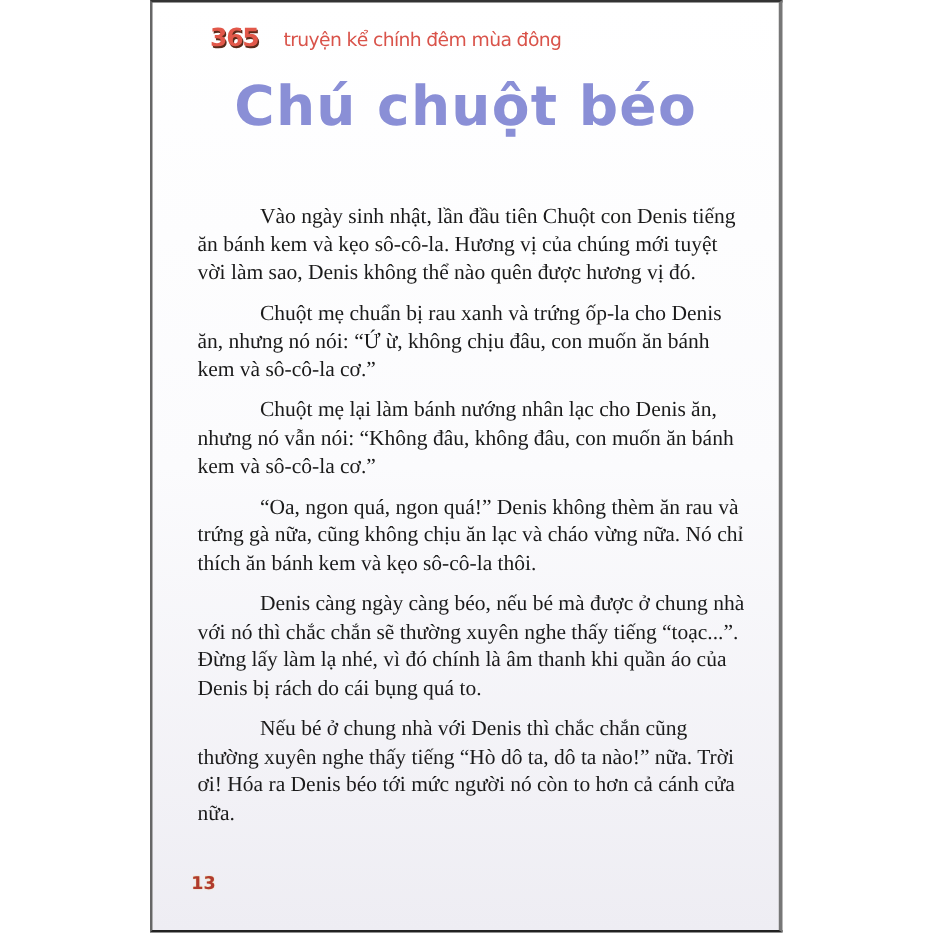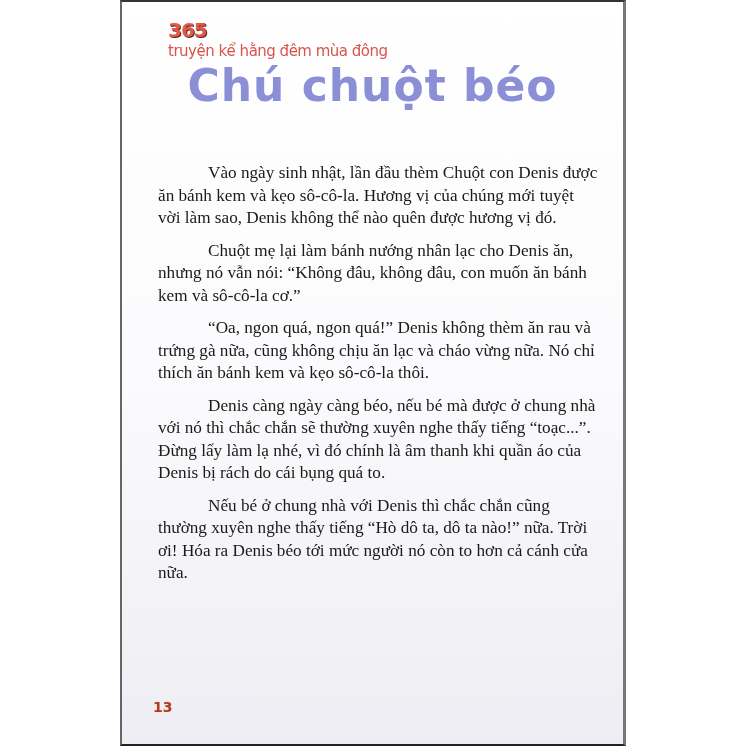--- a/index.html
+++ b/index.html
@@ -10,21 +10,21 @@
   .page {
     position: absolute; left: 120px; top: 0; width: 506px; height: 746px;
     background: linear-gradient(180deg, #ffffff 0%, #fbfbfd 50%, #eeedf3 100%);
     border-top: 2px solid #333;
     border-left: 2px solid #666;
     border-right: 3px solid #777;
     border-bottom: 2px solid #222;
     box-sizing: border-box;
   }
   .header {
-    position: absolute; left: 46px; top: 16px; display: flex; align-items: baseline; gap: 0; flex-direction: column;
+    position: absolute; left: 46px; top: 16px; display: flex; align-items: baseline; gap: 20px;
   }
   .header .num {
     font-family: "DejaVu Sans", sans-serif; font-weight: bold; font-size: 20px; color: #e2584a;
     text-shadow: 1px 1px 0 #5b2a1a; letter-spacing: -1px;
   }
   .header .series {
     font-family: "DejaVu Sans", sans-serif; font-size: 15px; color: #d9534a; letter-spacing: -0.5px;
   }
   .title {
     position: absolute; left: 0; right: 0; top: 58px; text-align: center;
@@ -41,27 +41,28 @@
     font-family: "DejaVu Sans", sans-serif; font-weight: bold; font-size: 14px; color: #b03a2e;
     text-shadow: 0 0 1px #e9c26a;
   }
 </style>
 </head>
 <body>
 
 <div class="page">
   <div class="header">
     <span class="num">365</span>
-    <span class="series">truyện kể hằng đêm mùa đông</span>
+    <span class="series">truyện kể chính đêm mùa đông</span>
   </div>
 
   <div class="title">Chú chuột béo</div>
 
   <div class="story">
-    <p class="para">Vào ngày sinh nhật, lần đầu thèm Chuột con Denis được ăn bánh kem và kẹo sô-cô-la. Hương vị của chúng mới tuyệt vời làm sao, Denis không thể nào quên được hương vị đó.</p>
+    <p class="para">Vào ngày sinh nhật, lần đầu tiên Chuột con Denis tiếng ăn bánh kem và kẹo sô-cô-la. Hương vị của chúng mới tuyệt vời làm sao, Denis không thể nào quên được hương vị đó.</p>
+    <p class="para">Chuột mẹ chuẩn bị rau xanh và trứng ốp-la cho Denis ăn, nhưng nó nói: “Ứ ừ, không chịu đâu, con muốn ăn bánh kem và sô-cô-la cơ.”</p>
     <p class="para">Chuột mẹ lại làm bánh nướng nhân lạc cho Denis ăn, nhưng nó vẫn nói: “Không đâu, không đâu, con muốn ăn bánh kem và sô-cô-la cơ.”</p>
     <p class="para">“Oa, ngon quá, ngon quá!” Denis không thèm ăn rau và trứng gà nữa, cũng không chịu ăn lạc và cháo vừng nữa. Nó chỉ thích ăn bánh kem và kẹo sô-cô-la thôi.</p>
     <p class="para">Denis càng ngày càng béo, nếu bé mà được ở chung nhà với nó thì chắc chắn sẽ thường xuyên nghe thấy tiếng “toạc...”. Đừng lấy làm lạ nhé, vì đó chính là âm thanh khi quần áo của Denis bị rách do cái bụng quá to.</p>
     <p class="para">Nếu bé ở chung nhà với Denis thì chắc chắn cũng thường xuyên nghe thấy tiếng “Hò dô ta, dô ta nào!” nữa. Trời ơi! Hóa ra Denis béo tới mức người nó còn to hơn cả cánh cửa nữa.</p>
   </div>
 
   <div class="page-num">13</div>
 </div>
 
 </body></html>

